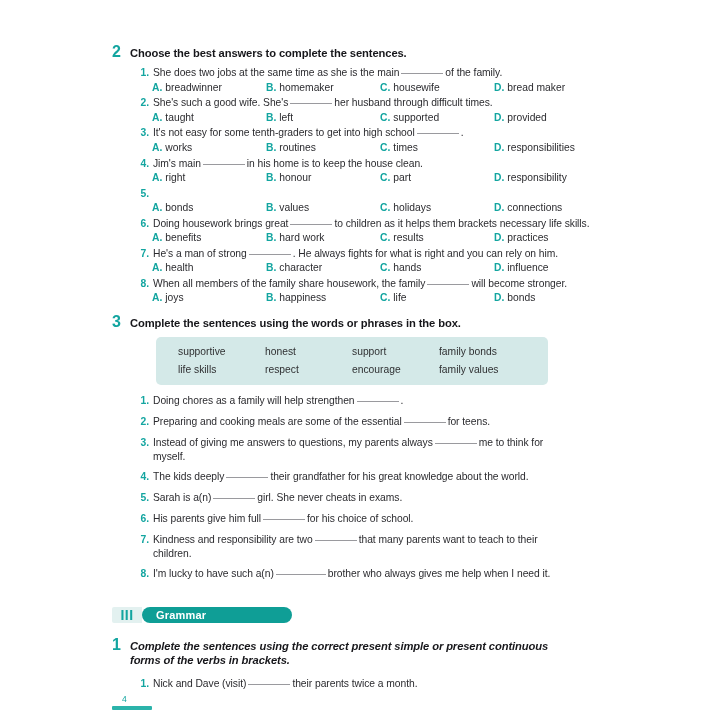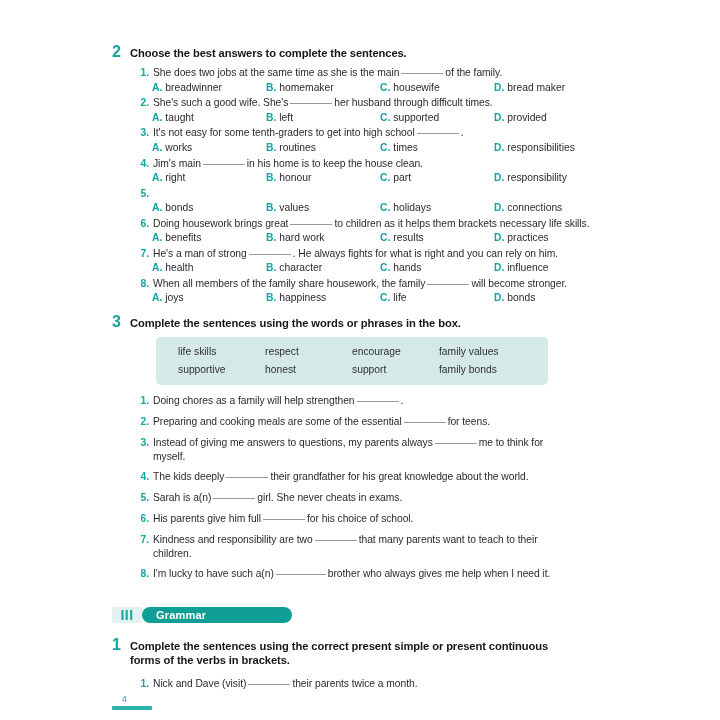--- a/index.html
+++ b/index.html
@@ -316,31 +316,31 @@
 
   </div>
 
   <div class="ex-head" style="margin-top:9px;">
     <span class="ex-num">3</span>
     <span class="ex-title">Complete the sentences using the words or phrases in the box.</span>
   </div>
 
   <div class="word-box">
     <div class="word-row">
+      <span class="word">supportive</span>
+      <span class="word">honest</span>
+      <span class="word">support</span>
+      <span class="word">family bonds</span>
+    </div>
+    <div class="word-row">
       <span class="word">life skills</span>
       <span class="word">respect</span>
       <span class="word">encourage</span>
       <span class="word">family values</span>
     </div>
-    <div class="word-row">
-      <span class="word">supportive</span>
-      <span class="word">honest</span>
-      <span class="word">support</span>
-      <span class="word">family bonds</span>
-    </div>
   </div>
 
   <div class="fill-list">
     <div class="fill-item">
       <span class="fill-num">1.</span>
       <span class="fill-text"><span>Doing chores as a family will help strengthen</span><span class="blank"></span><span>.</span></span>
     </div>
     <div class="fill-item">
       <span class="fill-num">2.</span>
       <span class="fill-text"><span>Preparing and cooking meals are some of the essential</span><span class="blank"></span><span>for teens.</span></span>
@@ -371,21 +371,21 @@
     </div>
   </div>
 
   <div class="section-banner">
     <div class="banner-roman">III</div>
     <div class="banner-label">Grammar</div>
   </div>
 
   <div class="ex-head">
     <span class="ex-num">1</span>
-    <span class="ex-title" style="max-width:450px;">Complete the sentences using the correct present simple or present continuous forms of the verbs in brackets.</span>
+    <span class="ex-title" style="max-width:450px;font-style:italic;">Complete the sentences using the correct present simple or present continuous forms of the verbs in brackets.</span>
   </div>
 
   <div class="fill-list" style="margin-top:9px;">
     <div class="fill-item">
       <span class="fill-num">1.</span>
       <span class="fill-text"><span>Nick and Dave (visit)</span><span class="blank"></span><span>their parents twice a month.</span></span>
     </div>
   </div>
 
   <div class="footer">

